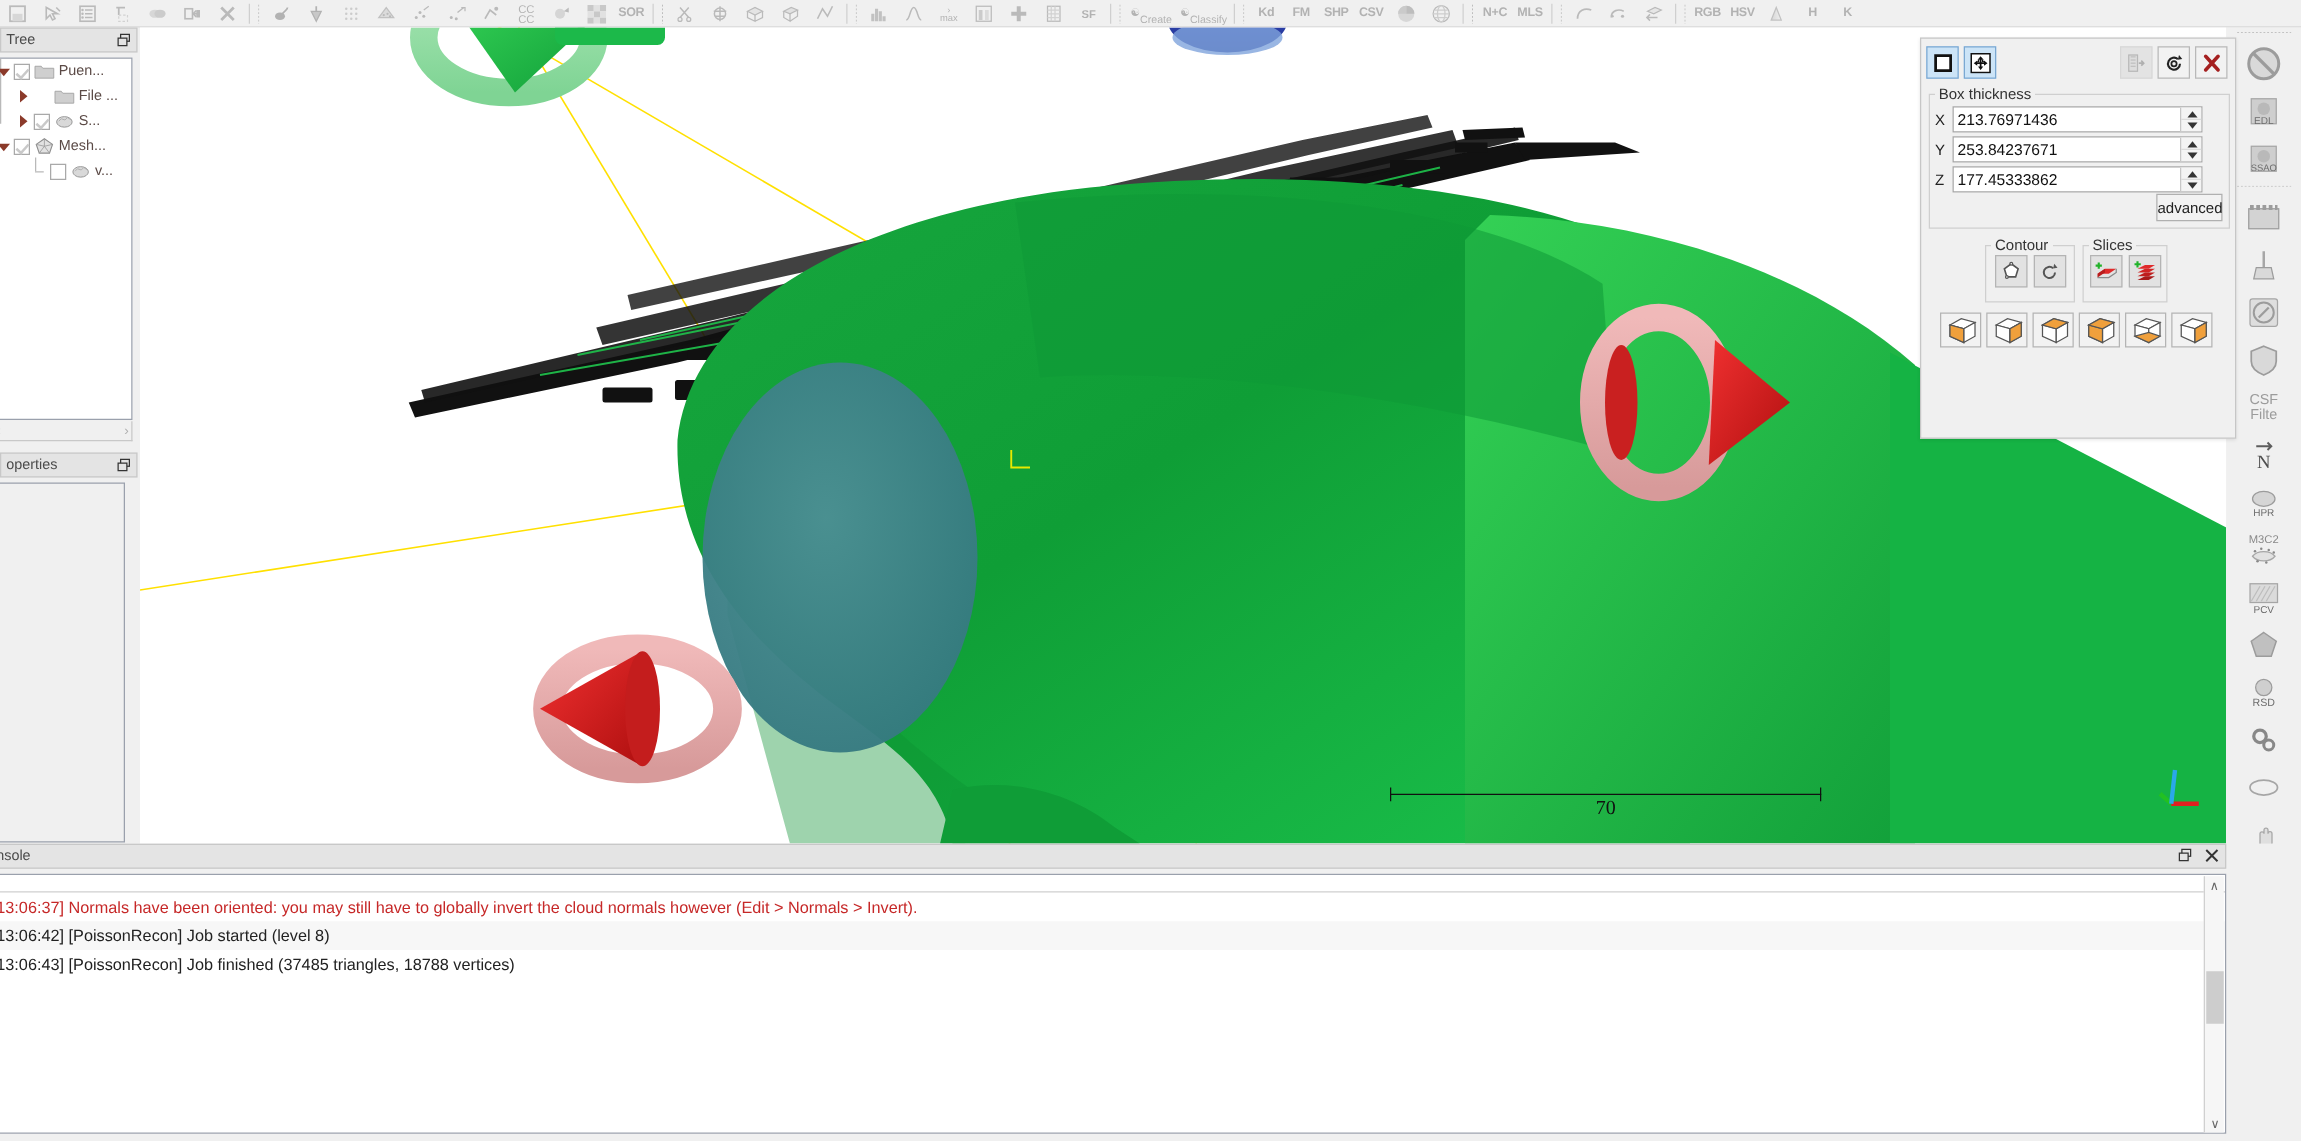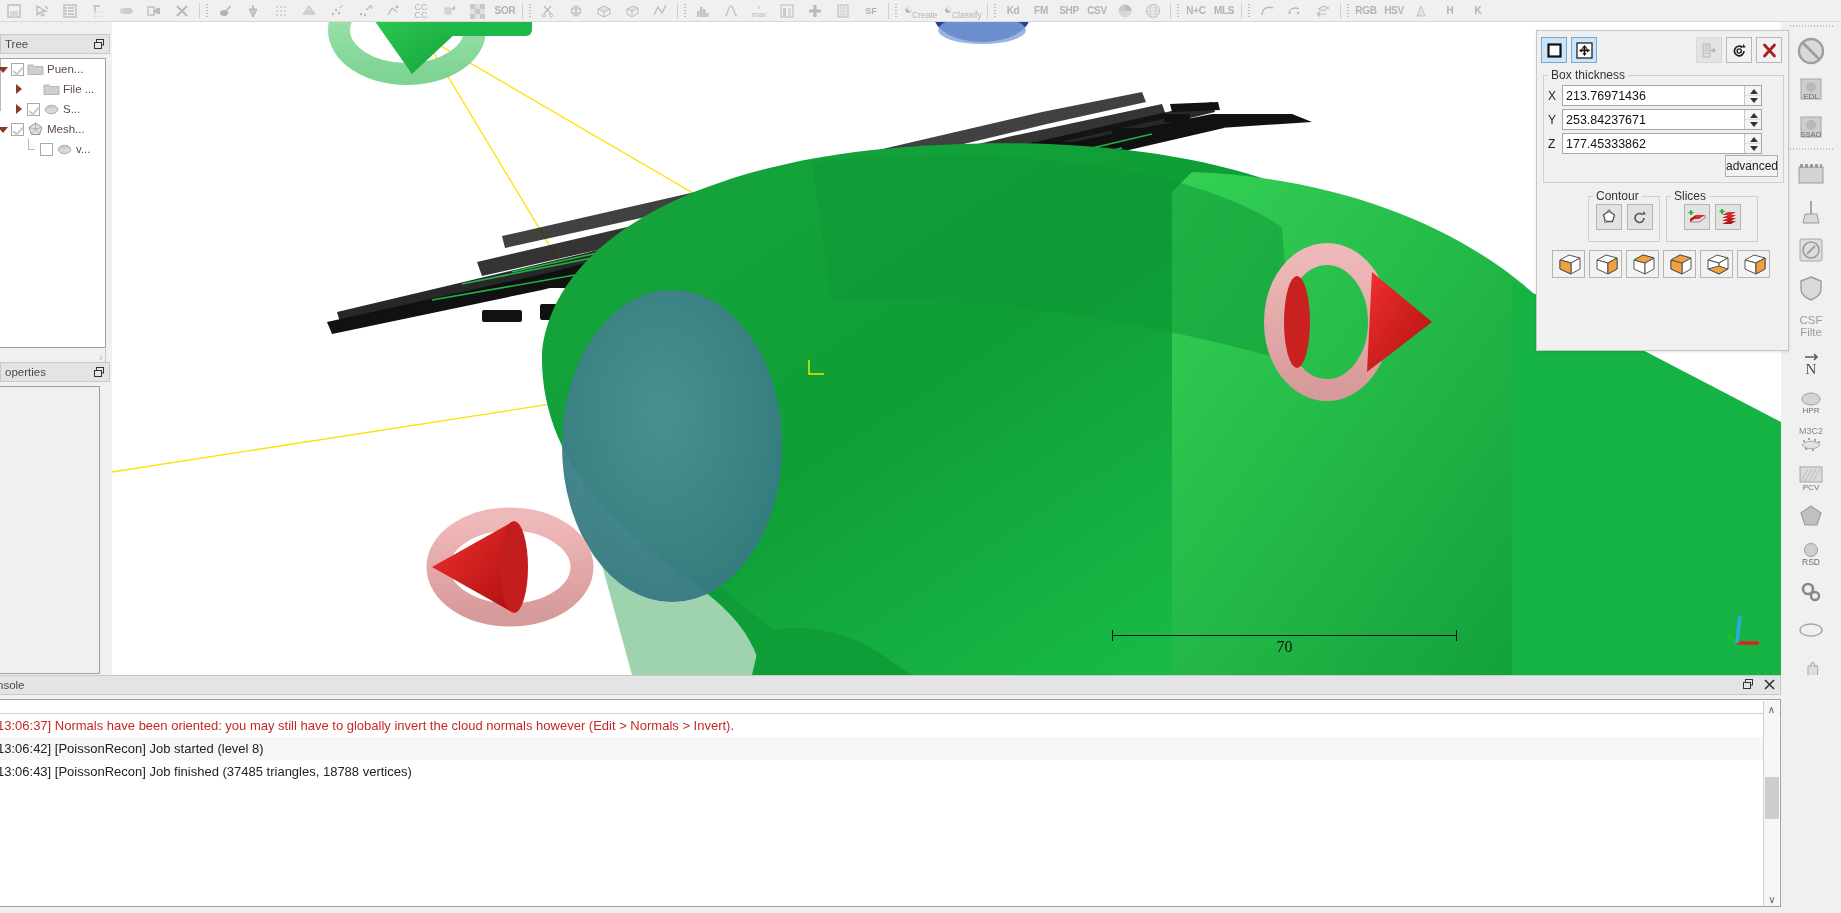--- a/index.html
+++ b/index.html
@@ -50,21 +50,21 @@
     display: flex; align-items: center; padding: 0 4px;
     color: #4a4a4a; font-size: 11.5px;
     position: relative;
   }
   .dock-title .float-btn {
     position: absolute; right: 3px; top: 3px; width: 13px; height: 13px;
     color: #333;
   }
   .dock-title .float-btn svg { display:block; }
 
-  #tree-panel { position: absolute; left: 0; top: 0; width: 110px; height: 330px; margin-top: 12px; }
+  #tree-panel { position: absolute; left: 0; top: 0; width: 110px; height: 330px; }
   #tree-body {
     position: absolute; left: -6px; top: 24px; width: 112px; height: 290px;
     background: #fff; border: 1px solid #9aa0ac;
   }
   .tree-row {
     height: 20px; display: flex; align-items: center; gap: 3px;
     padding-left: 2px; font-size: 11.5px; color: #5b4a46; white-space: nowrap;
   }
   .tree-row.ind1 { padding-left: 18px; }
   .tree-row.ind2 { padding-left: 30px; }
@@ -210,21 +210,21 @@
   }
   .spin .arrows span:first-child::before { border-bottom: 5px solid #333; }
   .spin .arrows span:last-child::before { border-top: 5px solid #333; top: 2px; }
   #advanced-btn {
     position: absolute; right: 5px; bottom: 5px; width: 53px; height: 22px;
     border: 1px solid #b0b0b0; background: #f2f2f2;
     font-family: "Liberation Sans", sans-serif; font-size: 12px; color: #222;
   }
 
   #grp-contour { left: 51px; top: 158px; width: 72px; height: 53px; }
-  #grp-slices  { left: 129px; top: 158px; width: 92px; height: 53px; }
+  #grp-slices  { left: 129px; top: 158px; width: 68px; height: 53px; }
   .mini-row { display: flex; gap: 5px; justify-content: center; margin-top: 1px; }
   .minibtn {
     width: 26px; height: 26px; border: 1px solid #b4b4b4; background: #e2e2e2;
     display: flex; align-items: center; justify-content: center;
   }
 
   #cube-row {
     position: absolute; left: 15px; top: 219px; width: 226px; height: 30px;
     display: flex; gap: 4px;
   }

